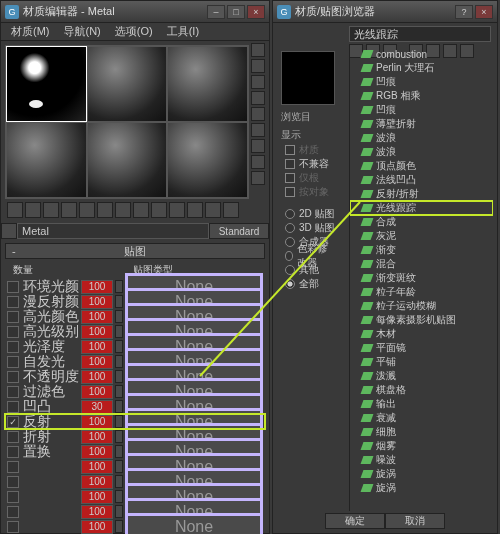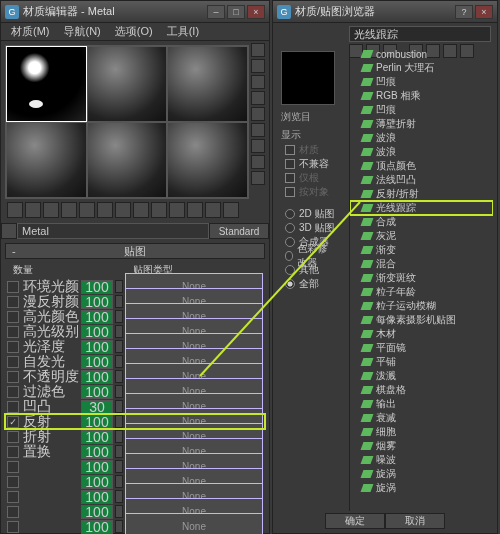--- a/index.html
+++ b/index.html
@@ -31,23 +31,23 @@
 .section-hdr{height:16px;background:#4a4a4a;border:1px solid #222;margin:2px 4px;display:flex;align-items:center;justify-content:center;font-size:11px;position:relative}
 .section-hdr::before{content:"-";position:absolute;left:6px}
 .maps{margin:0 4px}
 .maps-hdr{display:flex;padding:2px 0}
 .maps-hdr .c2{width:36px;text-align:center;font-size:10px}
 .maps-hdr .c3{flex:1;text-align:center;font-size:10px}
 .maprow{display:flex;align-items:center;height:15px;gap:2px}
 .maprow .cb{width:12px;height:12px;background:#333;border:1px solid #666;margin-left:2px;display:flex;align-items:center;justify-content:center;font-size:9px}
 .maprow .cb.on::after{content:"✓";color:#ccc;font-size:9px}
 .maprow .lbl{width:58px;font-size:14px;padding-left:2px;overflow:hidden;white-space:nowrap}
-.maprow .spin{width:32px;height:14px;background:#15803d;border:1px solid #555;display:flex;align-items:center;justify-content:center;font-size:14px}
+.maprow .spin{width:32px;height:14px;background:#b91c1c;border:1px solid #555;display:flex;align-items:center;justify-content:center;font-size:10px}
 .maprow .spb{width:8px;height:13px;background:#4a4a4a;border:1px solid #222}
-.maprow .slot{flex:1;height:28px;background:#4a4a4a;border:1px solid #c4b5fd;display:flex;align-items:center;justify-content:center;font-size:10px;color:#999;margin-right:2px}
+.maprow .slot{flex:1;height:28px;background:#4a4a4a;border:3px solid #c4b5fd;display:flex;align-items:center;justify-content:center;font-size:16px;color:#999;margin-right:2px}
 .highlight-row{outline:2px solid #c5e82a;outline-offset:-1px}
 
 .right{left:272px;top:0;width:226px;height:534px}
 .iconrow{display:flex;gap:3px;padding:2px 6px}
 .iconrow .ib{width:14px;height:14px;background:#4a4a4a;border:1px solid #222}
 .iconrow .sep{width:6px}
 .preview{width:54px;height:54px;background:#000;border:1px solid #555;margin:4px 6px}
 .panel{margin:2px 4px}
 .panel-title{font-size:10px;color:#aaa;padding:1px 2px}
 .opt{display:flex;align-items:center;gap:4px;padding:0 6px;height:14px}

